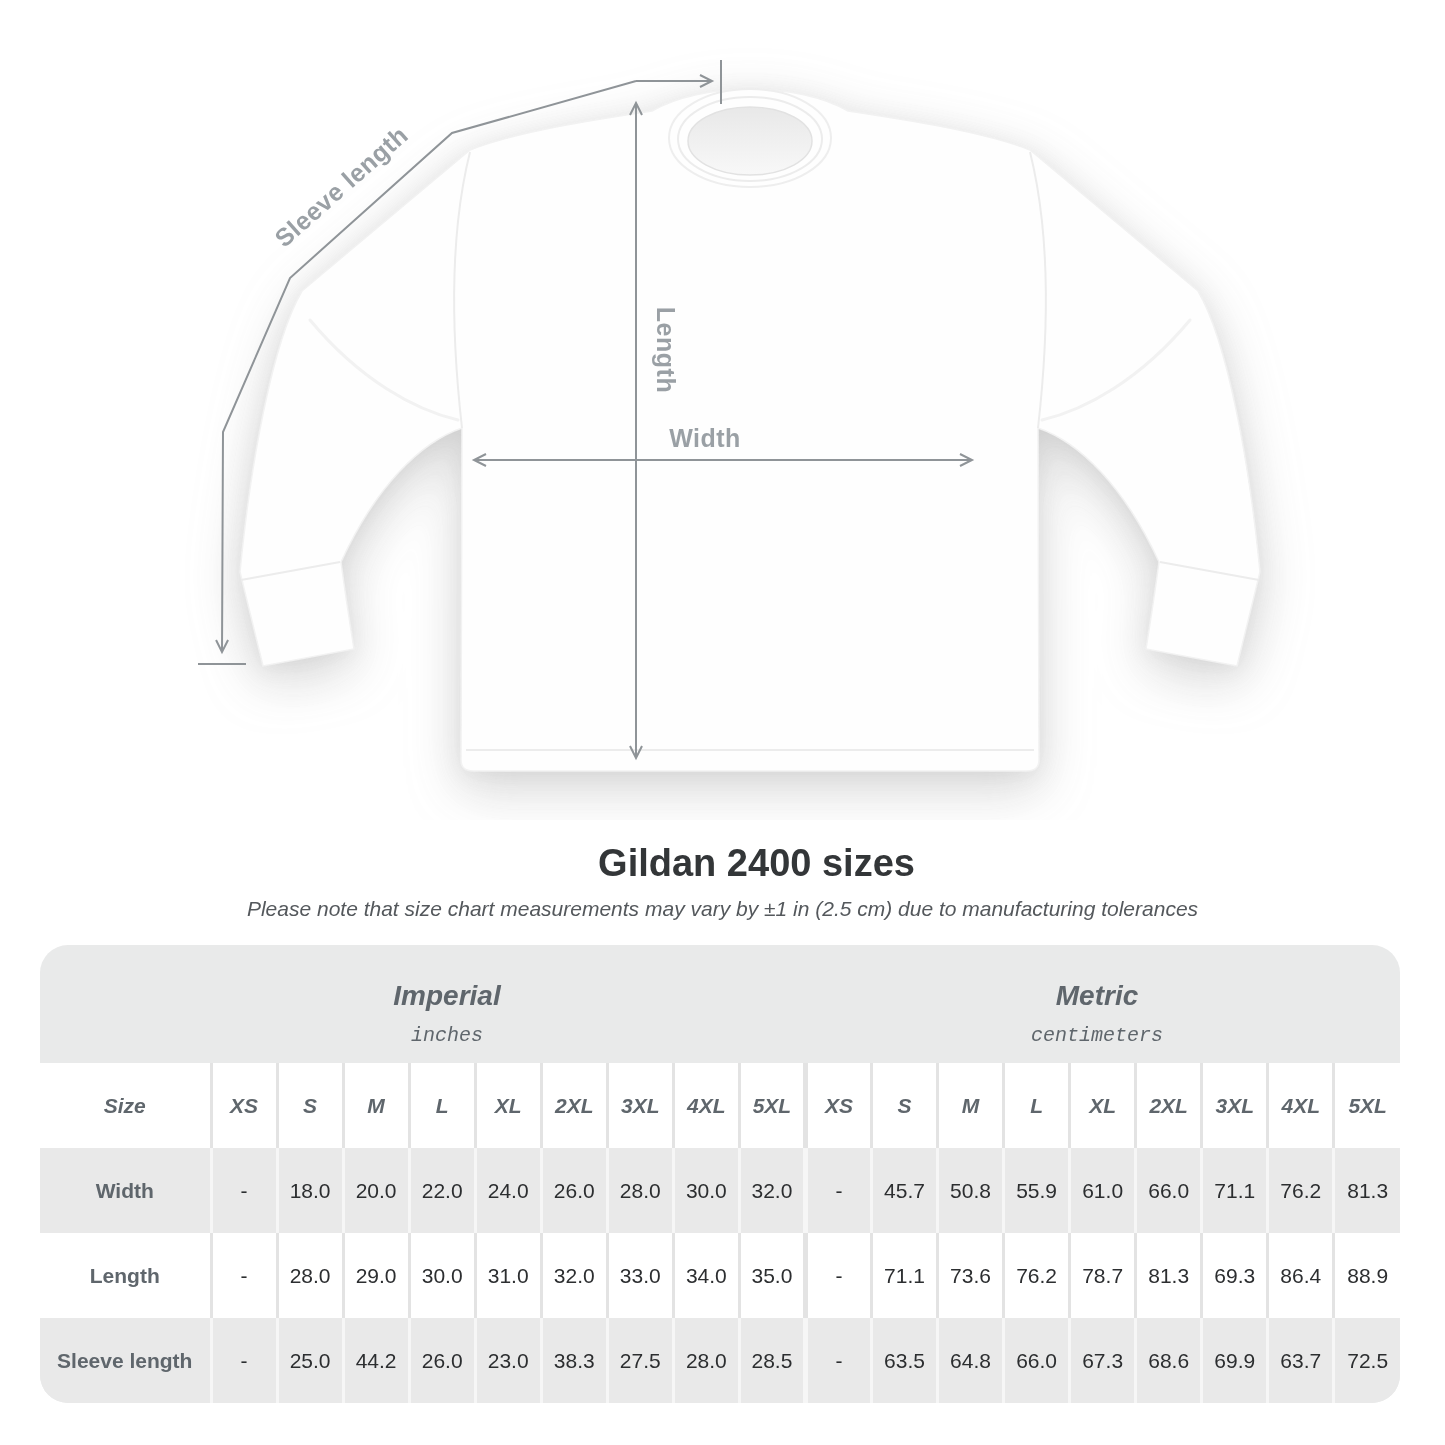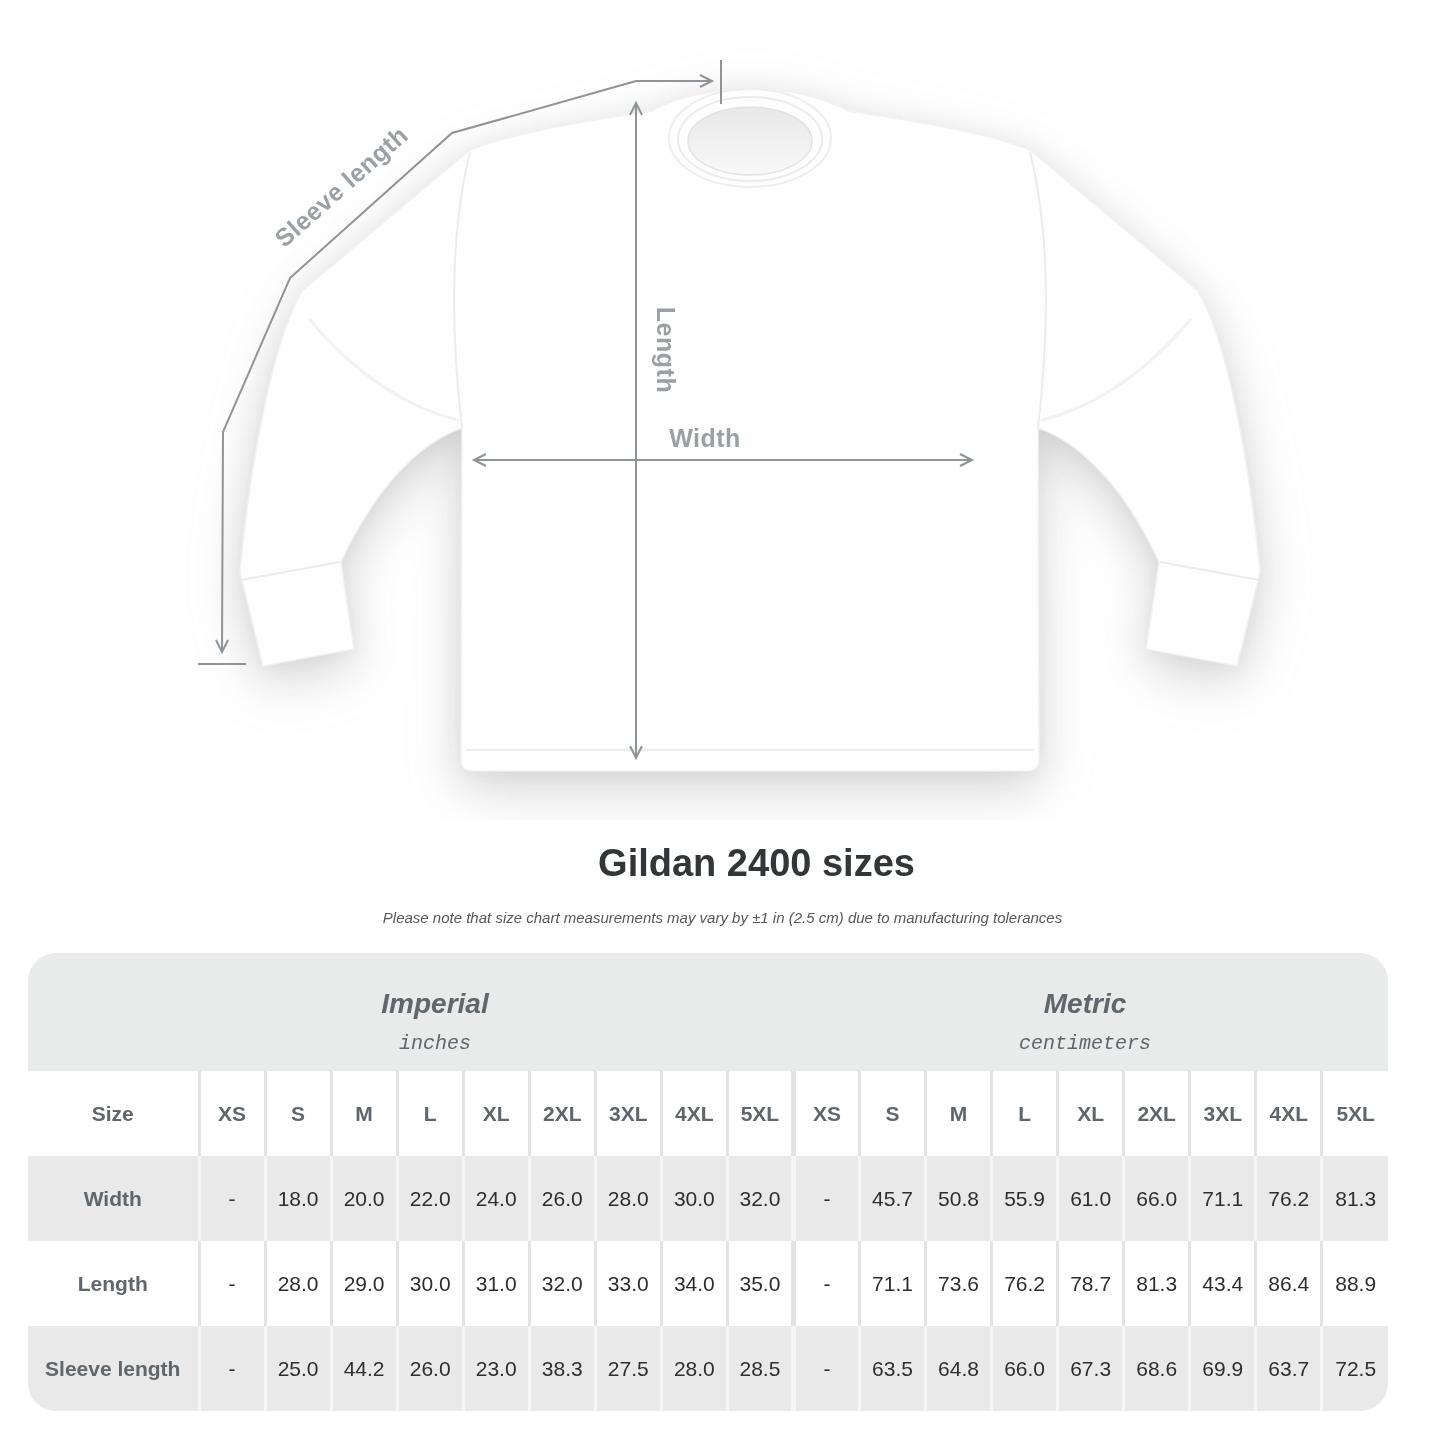--- a/index.html
+++ b/index.html
@@ -24,48 +24,47 @@
 
   
   .page-title {
     position: absolute; left: 0; top: 840px; width: 100%;
     text-align: center; font-size: 38px; font-weight: 700; line-height: 46px;
     color: var(--title, #333638);
     padding-left: 34px;
   }
   .page-subtitle {
     position: absolute; left: 0; top: 894px; width: 100%;
-    text-align: center; font-style: italic; font-size: 15px; line-height: 30px;
+    text-align: center; font-style: italic; font-size: 21px; line-height: 30px;
     color: var(--subtitle, #54585c);
-    margin-top: 9px;
   }
 
   
   .size-card {
-    position: absolute; left: 28px; top: 945px; width: 1360px; height: 458px;
-    background: var(--card-bg, #e9eaea); border-radius: 28px; overflow: hidden; margin-top: 8px;
+    position: absolute; left: 40px; top: 945px; width: 1360px; height: 458px;
+    background: var(--card-bg, #e9eaea); border-radius: 28px; overflow: hidden;
   }
   .grp { position: absolute; transform: translateX(-50%); text-align: center;
          color: var(--header-text, #5f666c); top: 34px; }
   .grp-imperial { left: 407px; }
   .grp-metric { left: 1057px; }
   .grp-name { font-size: 28px; line-height: 34px; font-weight: 700; font-style: italic; }
   .grp-unit { font-size: 20px; line-height: 20px; font-style: italic; margin-top: 13px; font-family: Liberation Mono, monospace; }
 
   table.size-table {
     position: absolute; left: 0; top: 118px; width: 100%;
     border-collapse: collapse; table-layout: fixed;
   }
   .size-table th, .size-table td {
     height: 85px; padding: 0; text-align: center; vertical-align: middle;
     font-size: 21px; overflow: hidden; white-space: nowrap;
   }
   .size-table th { font-weight: 700; color: var(--header-text, #5f666c); }
   .size-table td { font-weight: 400; color: var(--cell-text, #2c2e30); }
-  tr.r-head { background: var(--row-white, #fff); }
+  tr.r-head { background: var(--row-white, #fff); font-style: italic; }
   tr.r-white { background: var(--row-white, #fff); }
   tr.r-gray  { background: var(--row-gray, #e9e9e9); }
   tr.r-head > *:not(:first-child),
   tr.r-white > *:not(:first-child) { border-left: 3px solid var(--sep-on-white, #e3e3e3); }
   tr.r-gray > *:not(:first-child)  { border-left: 3px solid var(--sep-on-gray, #f6f6f6); }
   .metric-start { border-left-width: 5px !important; }
 </style>
 </head>
 <body>
 
@@ -218,21 +217,21 @@
           <td>32.0</td>
           <td>33.0</td>
           <td>34.0</td>
           <td>35.0</td>
           <td class="metric-start">-</td>
           <td>71.1</td>
           <td>73.6</td>
           <td>76.2</td>
           <td>78.7</td>
           <td>81.3</td>
-          <td>43.4</td>
+          <td>69.3</td>
           <td>86.4</td>
           <td>88.9</td>
         </tr>
         <tr class="r-gray">
           <th>Sleeve length</th>
           <td>-</td>
           <td>25.0</td>
           <td>44.2</td>
           <td>26.0</td>
           <td>23.0</td>

